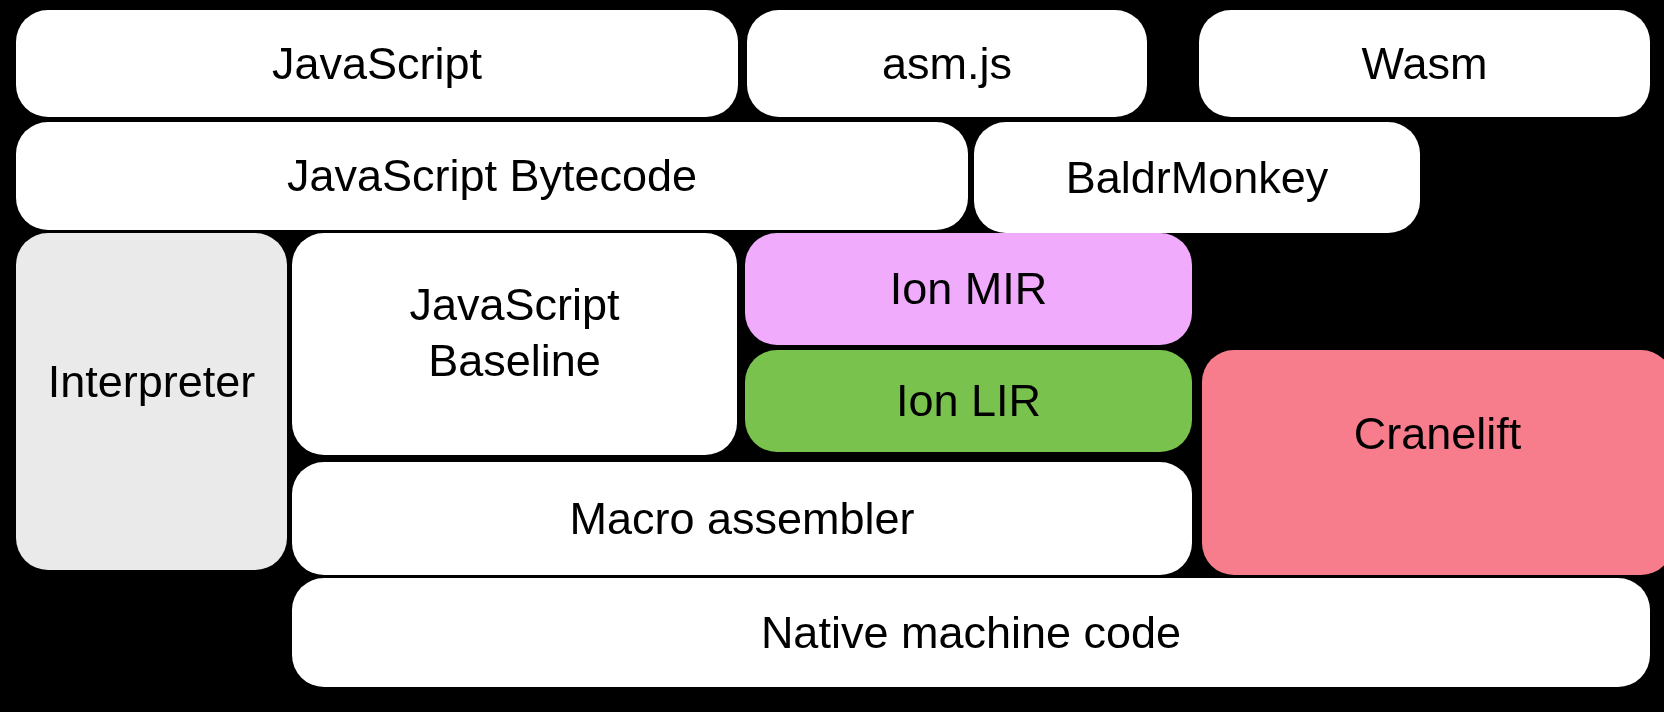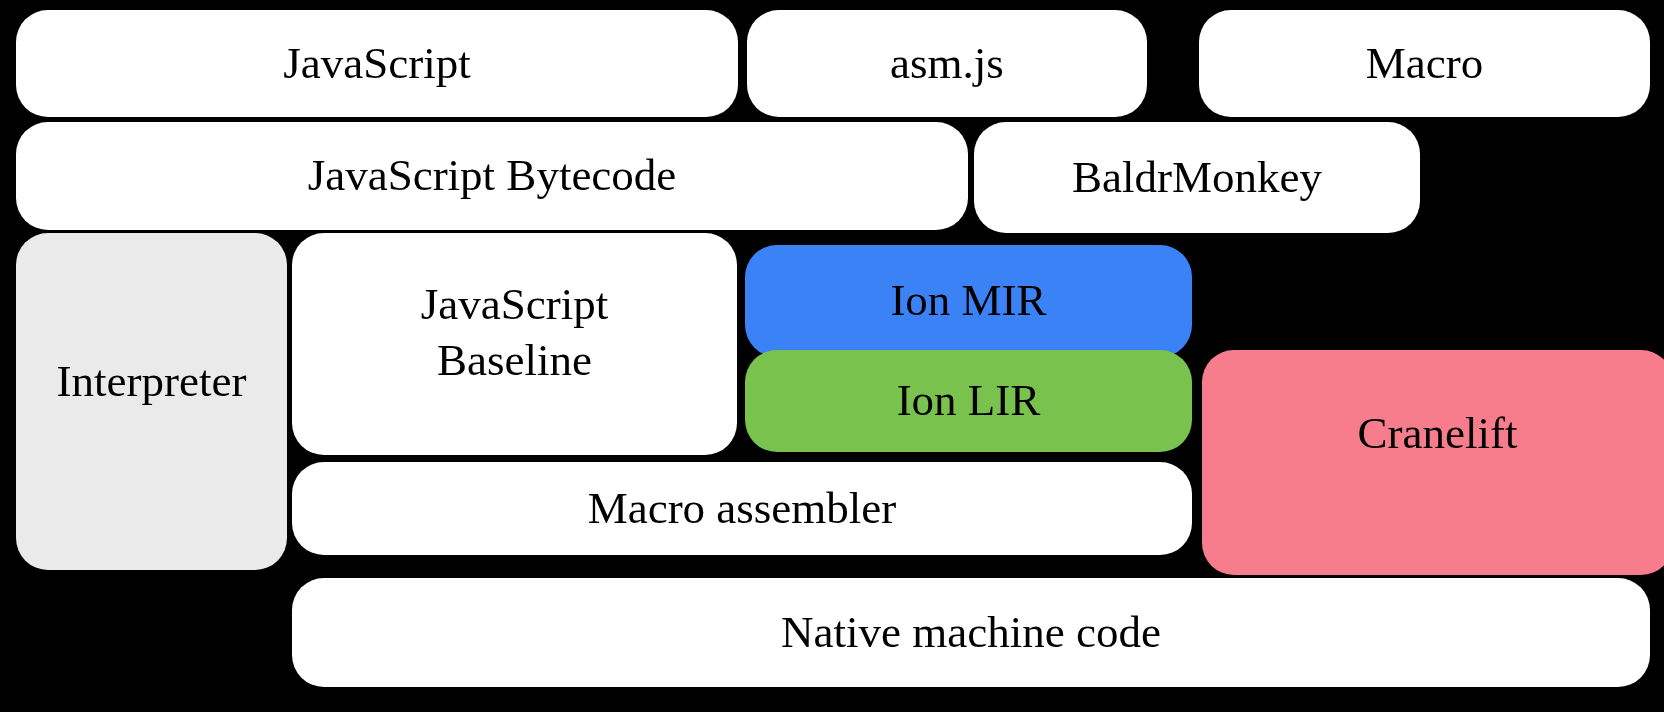--- a/index.html
+++ b/index.html
@@ -6,21 +6,21 @@
     margin: 0;
     padding: 0;
     background: #000000;
   }
   .canvas {
     position: relative;
     width: 1664px;
     height: 712px;
     background: #000000;
     overflow: hidden;
-    font-family: Liberation Serif, serif;
+    font-family: Liberation Sans, sans-serif;
   }
   .box {
     position: absolute;
     background: #ffffff;
     border-radius: 32px;
     display: flex;
     align-items: center;
     justify-content: center;
     box-sizing: border-box;
   }
@@ -37,43 +37,43 @@
   .b-wasm      { left: 1199px; top: 10px;  width: 451px;  height: 107px; }
   
   .b-bytecode  { left: 16px;   top: 122px; width: 952px;  height: 108px; }
   .b-baldr     { left: 974px;  top: 122px; width: 446px;  height: 111px; }
   
   .b-interp    { left: 16px;   top: 233px; width: 271px;  height: 337px;
                  background: #eaeaea; padding-bottom: 40px; }
   .b-baseline  { left: 292px;  top: 233px; width: 445px;  height: 222px;
                  padding-bottom: 22px; }
   .b-ionmir    { left: 745px;  top: 233px; width: 447px;  height: 112px;
-                 background: #3b82f6; margin-top: 12px; }
+                 background: #f0abfc; }
   .b-ionlir    { left: 745px;  top: 350px; width: 447px;  height: 102px;
                  background: #7ac24e; }
   .b-cranelift { left: 1202px; top: 350px; width: 471px;  height: 225px;
                  background: #f87d8c; padding-bottom: 58px; }
-  .b-macro     { left: 292px;  top: 462px; width: 900px;  height: 93px; }
+  .b-macro     { left: 292px;  top: 462px; width: 900px;  height: 113px; }
   .b-native    { left: 292px;  top: 578px; width: 1358px; height: 109px; }
 </style>
 </head>
 <body>
 
 <div class="canvas">
 
   <div class="box b-js">
     <span class="label">JavaScript</span>
   </div>
 
   <div class="box b-asmjs">
     <span class="label">asm.js</span>
   </div>
 
   <div class="box b-wasm">
-    <span class="label">Macro</span>
+    <span class="label">Wasm</span>
   </div>
 
   <div class="box b-bytecode">
     <span class="label">JavaScript Bytecode</span>
   </div>
 
   <div class="box b-baldr">
     <span class="label">BaldrMonkey</span>
   </div>
 

